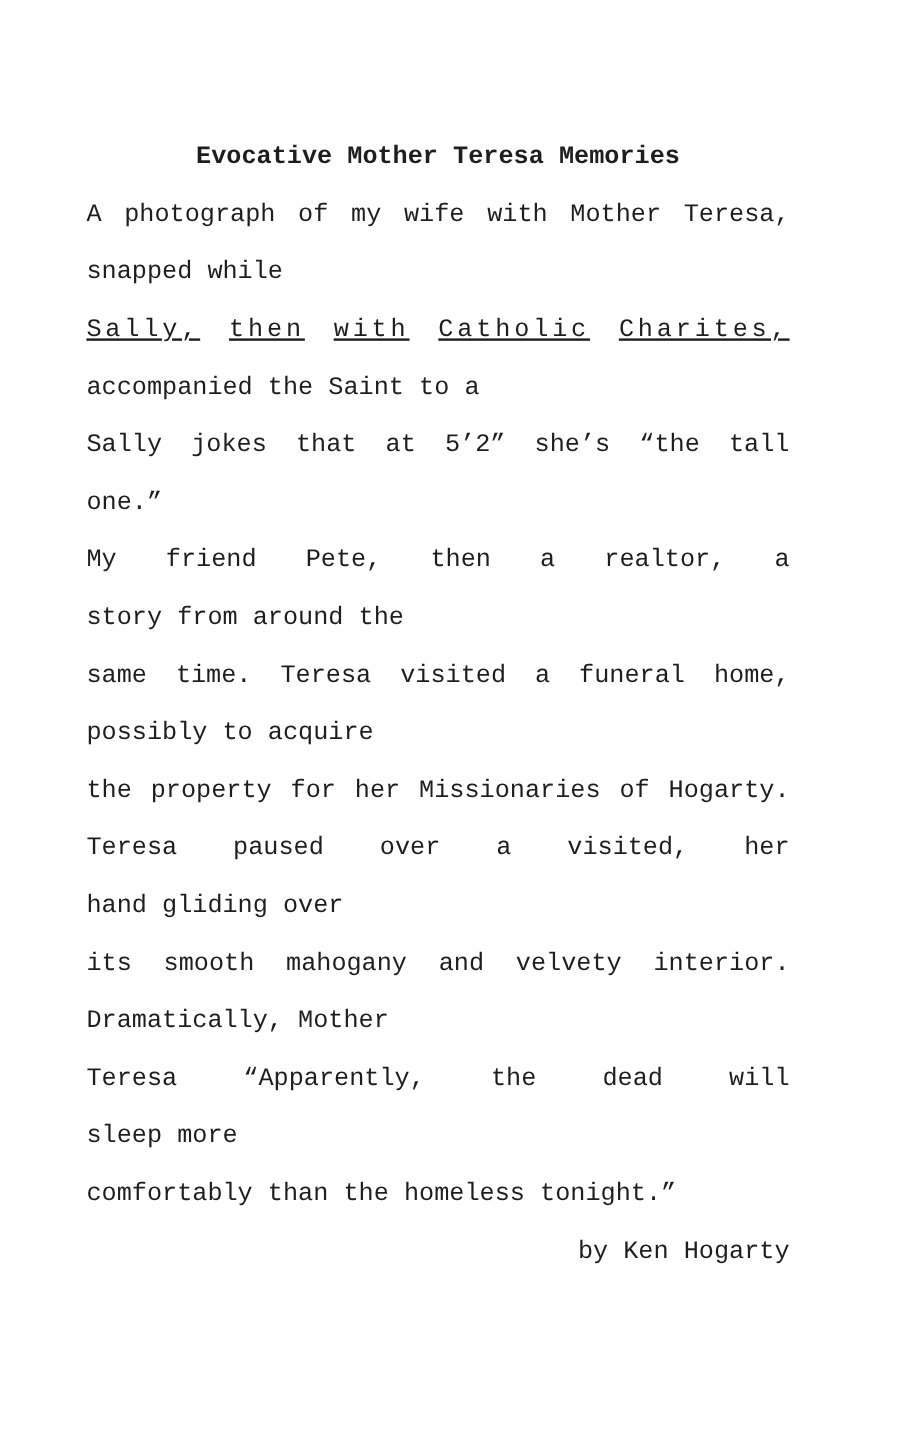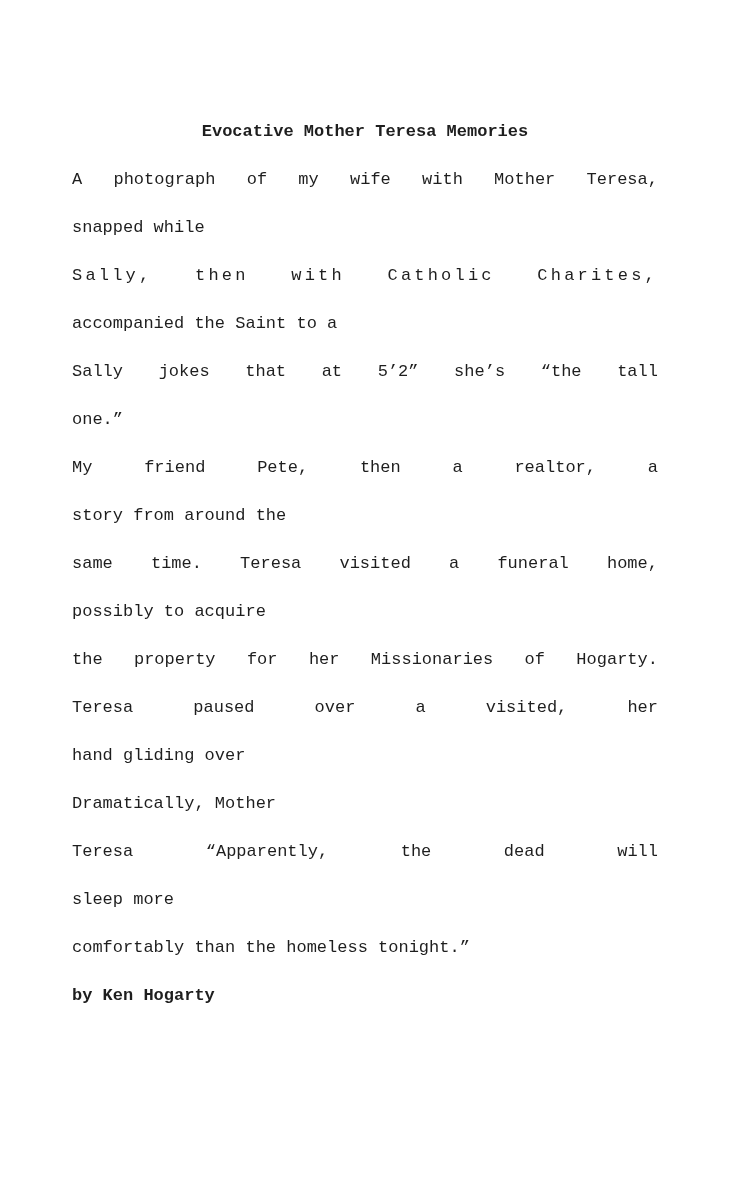--- a/index.html
+++ b/index.html
@@ -11,21 +11,21 @@
     width: 750px;
     height: 1200px;
     overflow: hidden;
   }
   .page {
     box-sizing: border-box;
     width: 750px;
     height: 1200px;
     padding: 108px 92px 0 72px;
     font-family: "Liberation Mono", "DejaVu Sans Mono", monospace;
-    font-size: 17px;
+    font-size: 21px;
     color: #1e1e1e;
     background: #ffffff;
   }
   .title {
     font-weight: bold;
     text-align: center;
     height: 48px;
     line-height: 48px;
     white-space: pre;
   }
@@ -36,23 +36,25 @@
   }
   .line.justify {
     display: flex;
     justify-content: space-between;
   }
   .line.justify span {
     white-space: pre;
   }
   .line.spread {
     letter-spacing: 3.2px;
+    text-decoration: underline;
   }
   .byline {
-    font-weight: bold;
+    font-weight: normal;
+    text-align: right;
     height: 48px;
     line-height: 48px;
     white-space: pre;
   }
 </style>
 </head>
 <body>
 
 <div class="page">
   <div class="title">Evocative Mother Teresa Memories</div>
@@ -64,20 +66,21 @@
       <div class="line">accompanied the Saint to a</div>
       <div class="line justify"><span>Sally</span><span>jokes</span><span>that</span><span>at</span><span>5’2”</span><span>she’s</span><span>“the</span><span>tall</span></div>
       <div class="line">one.”</div>
       <div class="line justify"><span>My</span><span>friend</span><span>Pete,</span><span>then</span><span>a</span><span>realtor,</span><span>a</span></div>
       <div class="line">story from around the</div>
       <div class="line justify"><span>same</span><span>time.</span><span>Teresa</span><span>visited</span><span>a</span><span>funeral</span><span>home,</span></div>
       <div class="line">possibly to acquire</div>
       <div class="line justify"><span>the</span><span>property</span><span>for</span><span>her</span><span>Missionaries</span><span>of</span><span>Hogarty.</span></div>
       <div class="line justify"><span>Teresa</span><span>paused</span><span>over</span><span>a</span><span>visited,</span><span>her</span></div>
       <div class="line">hand gliding over</div>
+      <div class="line justify"><span>its</span><span>smooth</span><span>mahogany</span><span>and</span><span>velvety</span><span>interior.</span></div>
       <div class="line">Dramatically, Mother</div>
       <div class="line justify"><span>Teresa</span><span>“Apparently,</span><span>the</span><span>dead</span><span>will</span></div>
       <div class="line">sleep more</div>
       <div class="line">comfortably than the homeless tonight.”</div>
     </div>
 
   <div class="byline">by Ken Hogarty</div>
 </div>
 
 </body></html>

